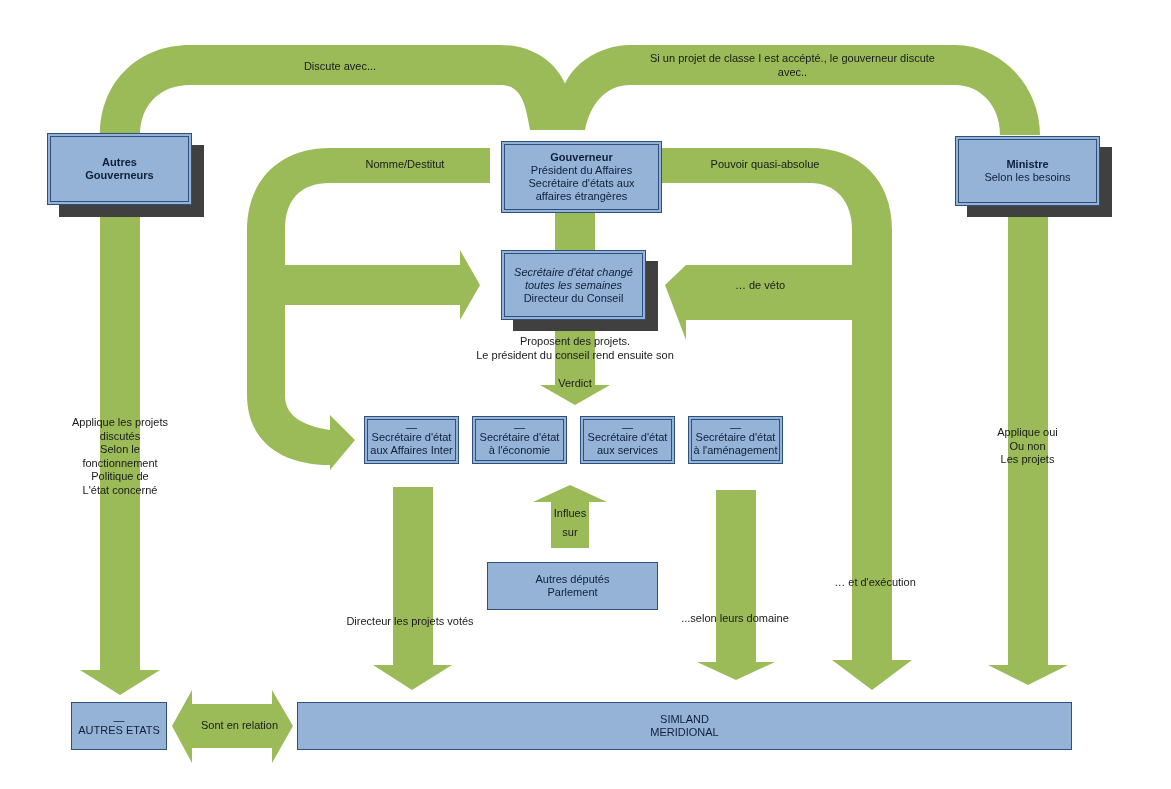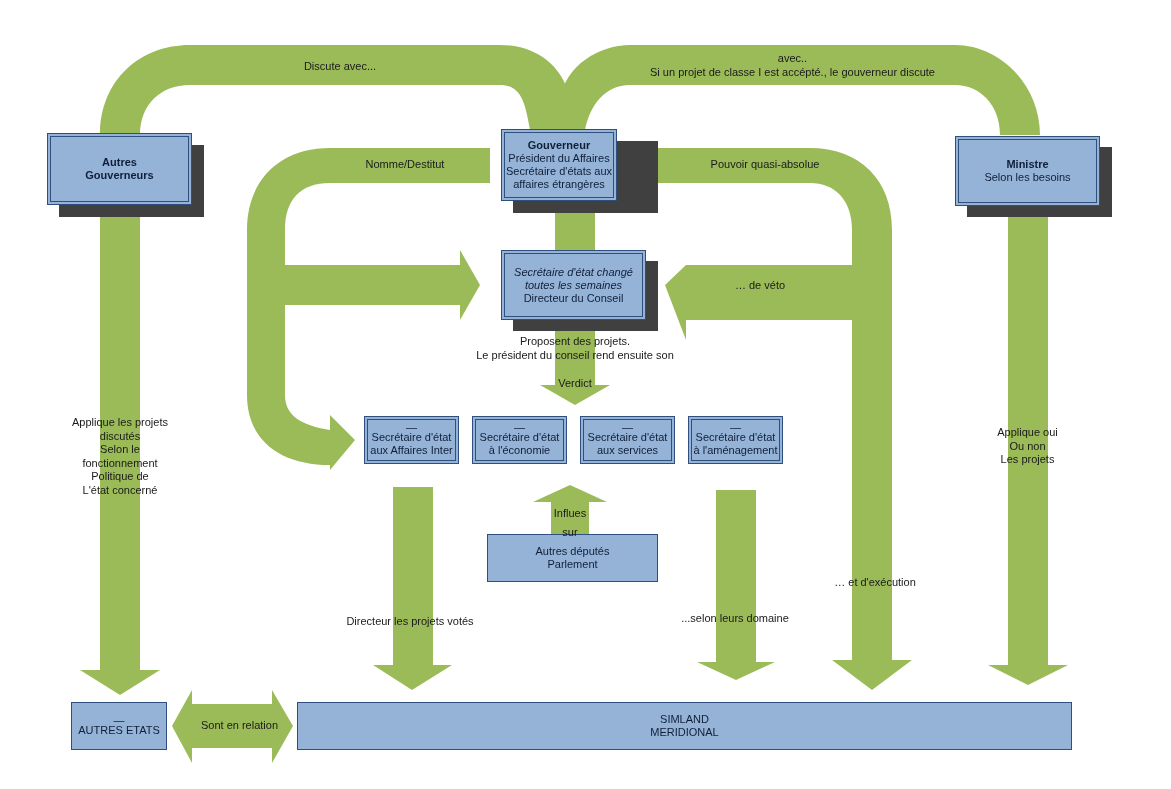--- a/index.html
+++ b/index.html
@@ -48,21 +48,21 @@
 <div class="shadow" style="left:59px;top:145px;width:145px;height:72px"></div>
 <div class="shadow" style="left:513px;top:141px;width:145px;height:72px"></div>
 <div class="shadow" style="left:967px;top:147px;width:145px;height:70px"></div>
 <div class="shadow" style="left:513px;top:261px;width:145px;height:70px"></div>
 
 <div class="box dbl" style="left:47px;top:133px;width:145px;height:72px;font-size:11px">
   <b>Autres</b>
   <b>Gouverneurs</b>
 </div>
 
-<div class="box dbl" style="left:501px;top:129px;width:116px;height:72px">
+<div class="box dbl" style="left:501px;top:141px;width:161px;height:72px">
   <b>Gouverneur</b>
   <span>Président du Affaires</span>
   <span>Secrétaire d'états aux</span>
   <span>affaires étrangères</span>
 </div>
 
 <div class="box dbl" style="left:955px;top:136px;width:145px;height:70px">
   <b>Ministre</b>
   <span>Selon les besoins</span>
 </div>
@@ -87,39 +87,39 @@
   <span class="dash">—</span>
   <span>Secrétaire d'état</span>
   <span>aux services</span>
 </div>
 <div class="box dbl" style="left:688px;top:416px;width:95px;height:48px">
   <span class="dash">—</span>
   <span>Secrétaire d'état</span>
   <span>à l'aménagement</span>
 </div>
 
-<div class="box" style="left:487px;top:534px;width:171px;height:48px">
+<div class="box" style="left:487px;top:562px;width:171px;height:48px">
   <span>Autres députés</span>
   <span>Parlement</span>
 </div>
 
 <div class="box" style="left:71px;top:702px;width:96px;height:48px">
   <span class="dash">—</span>
   <span>AUTRES ETATS</span>
 </div>
 
 <div class="box" style="left:297px;top:702px;width:775px;height:48px">
   <span>SIMLAND</span>
   <span>MERIDIONAL</span>
 </div>
 
 <div class="label" style="left:290px;top:60px;width:100px">Discute avec...</div>
 <div class="label" style="left:630px;top:52px;width:325px">
+  <div>Si un projet de classe I est accépté., le gouverneur discute</div>
   <div>avec..</div>
-  <div>Si un projet de classe I est accépté., le gouverneur discute</div>
 </div>
 <div class="label" style="left:350px;top:158px;width:110px">Nomme/Destitut</div>
 <div class="label" style="left:690px;top:158px;width:150px">Pouvoir quasi-absolue</div>
 <div class="label" style="left:720px;top:279px;width:80px">… de véto</div>
 <div class="label" style="left:470px;top:335px;width:210px">
   <div>Proposent des projets.</div>
   <div>Le président du conseil rend ensuite son</div>
   <div style="margin-top:15px">Verdict</div>
 </div>
 <div class="label" style="left:60px;top:416px;width:120px">

